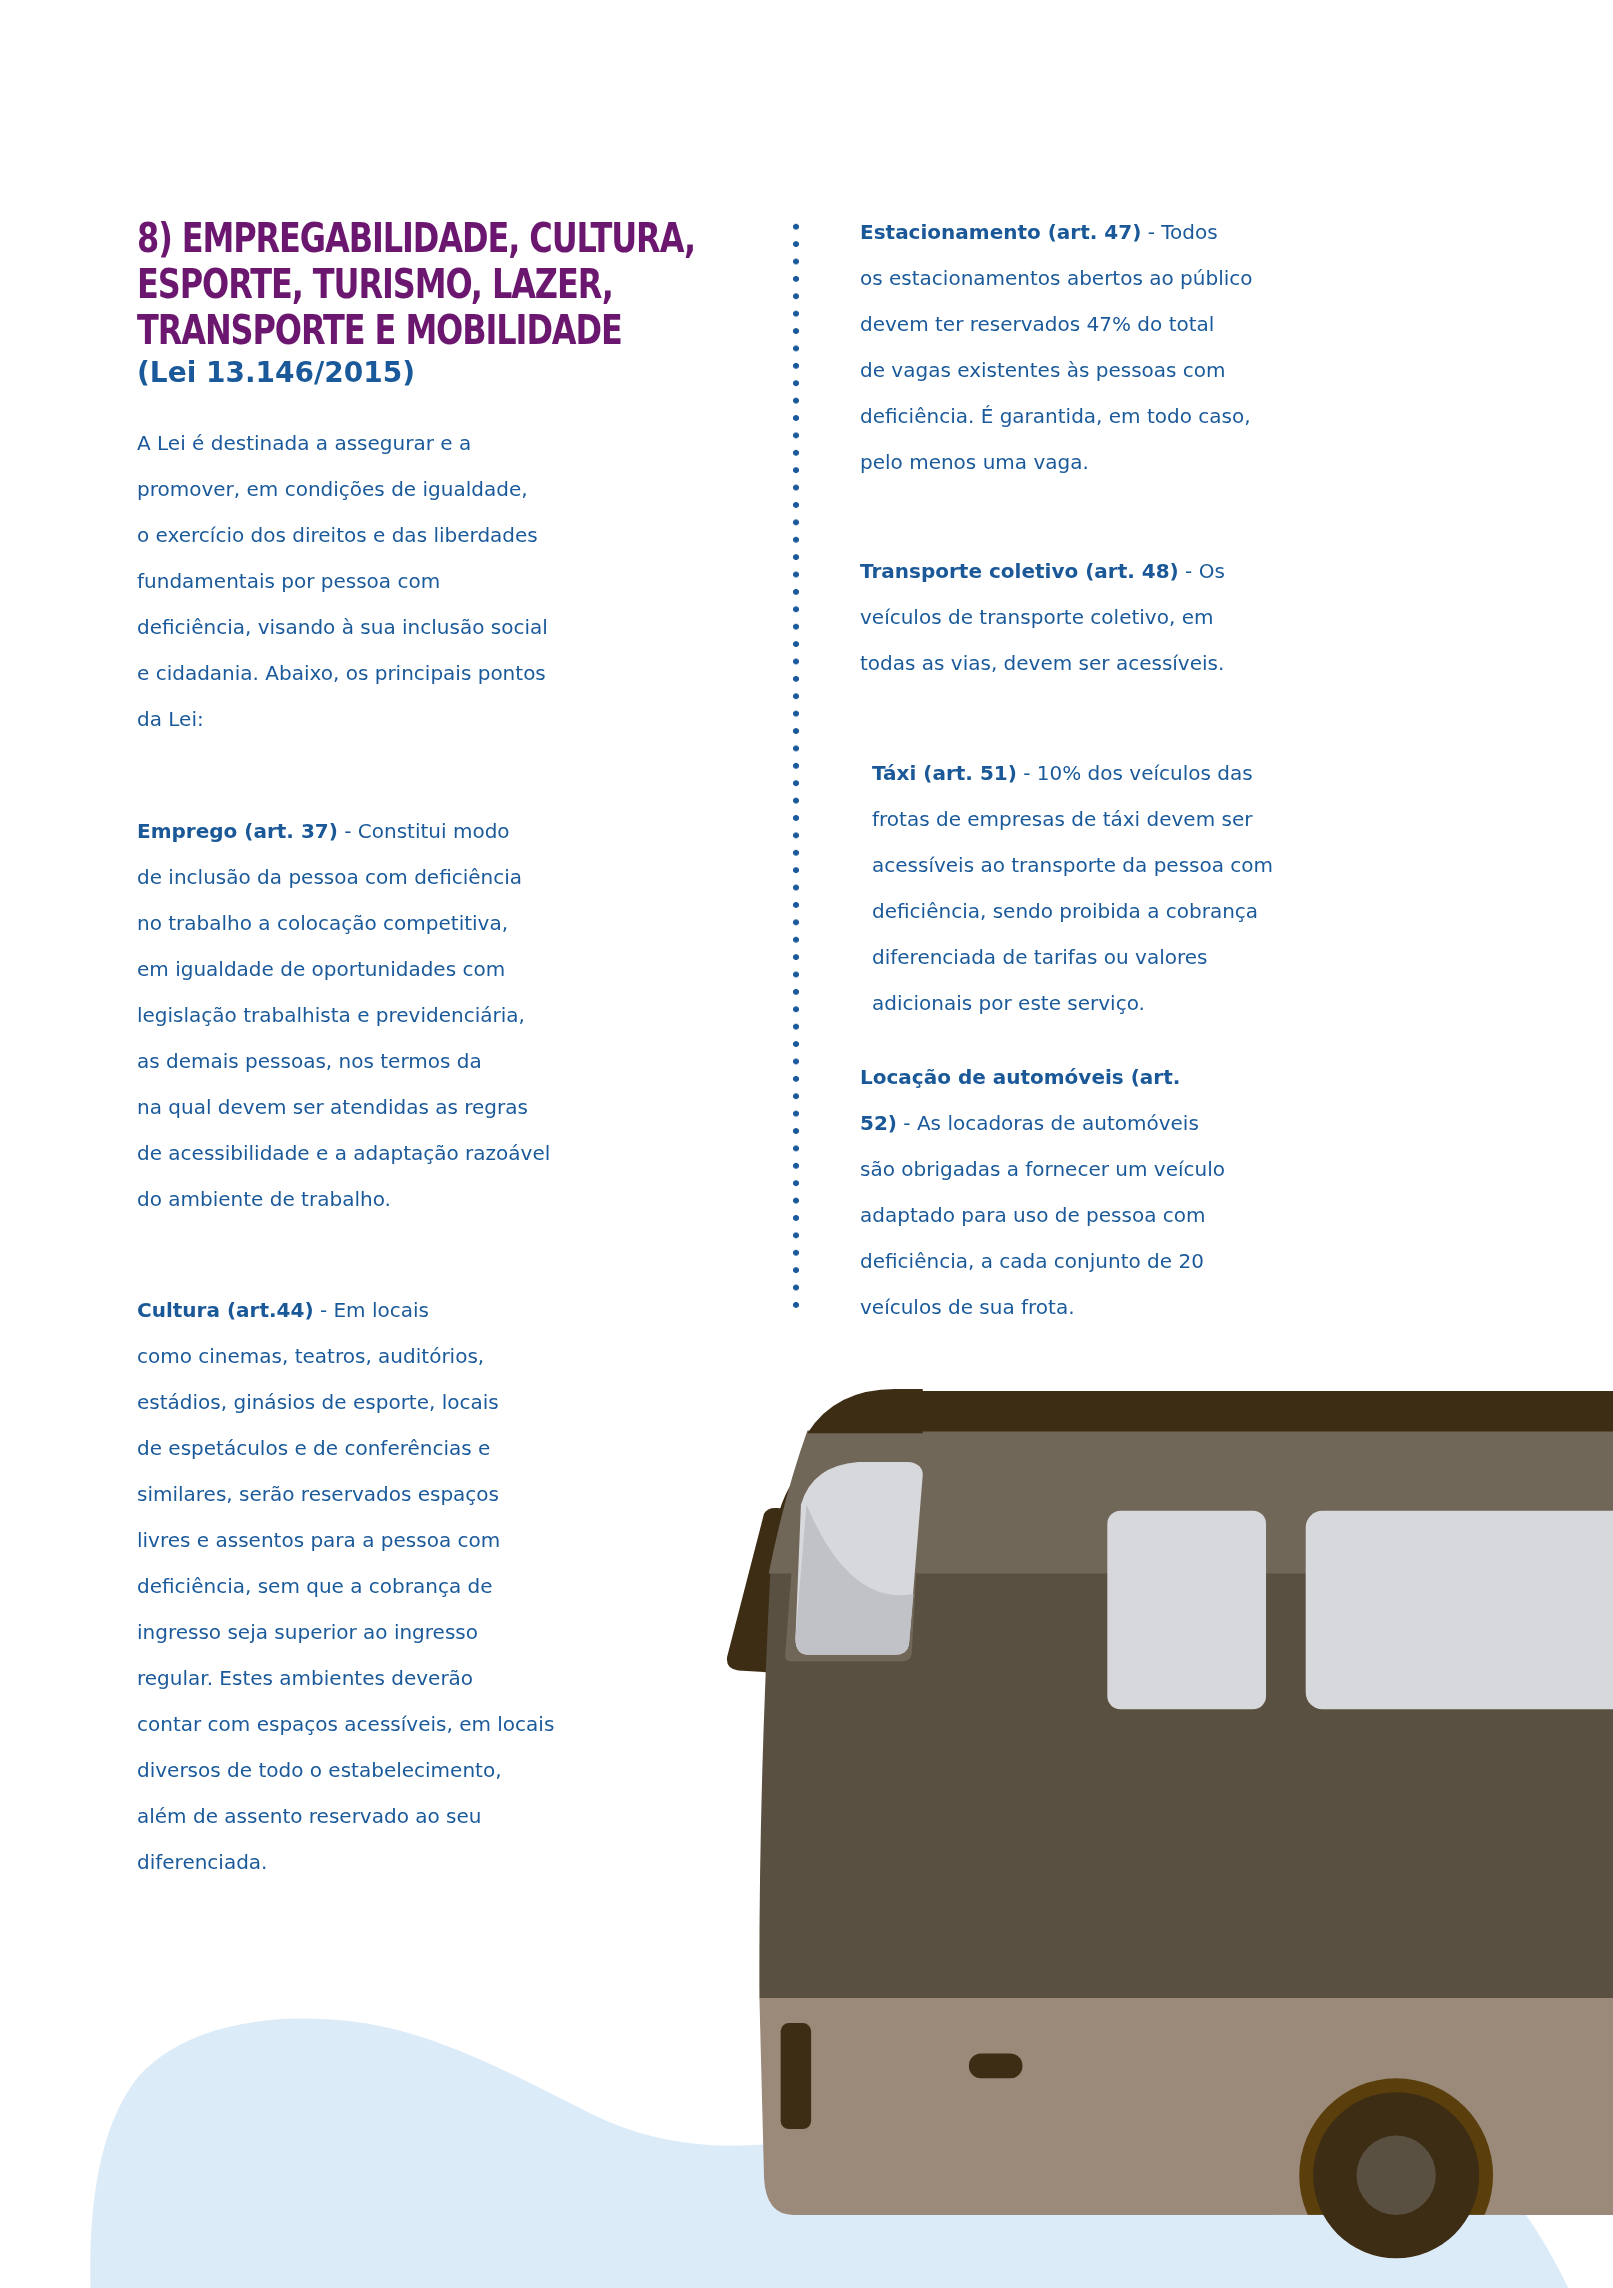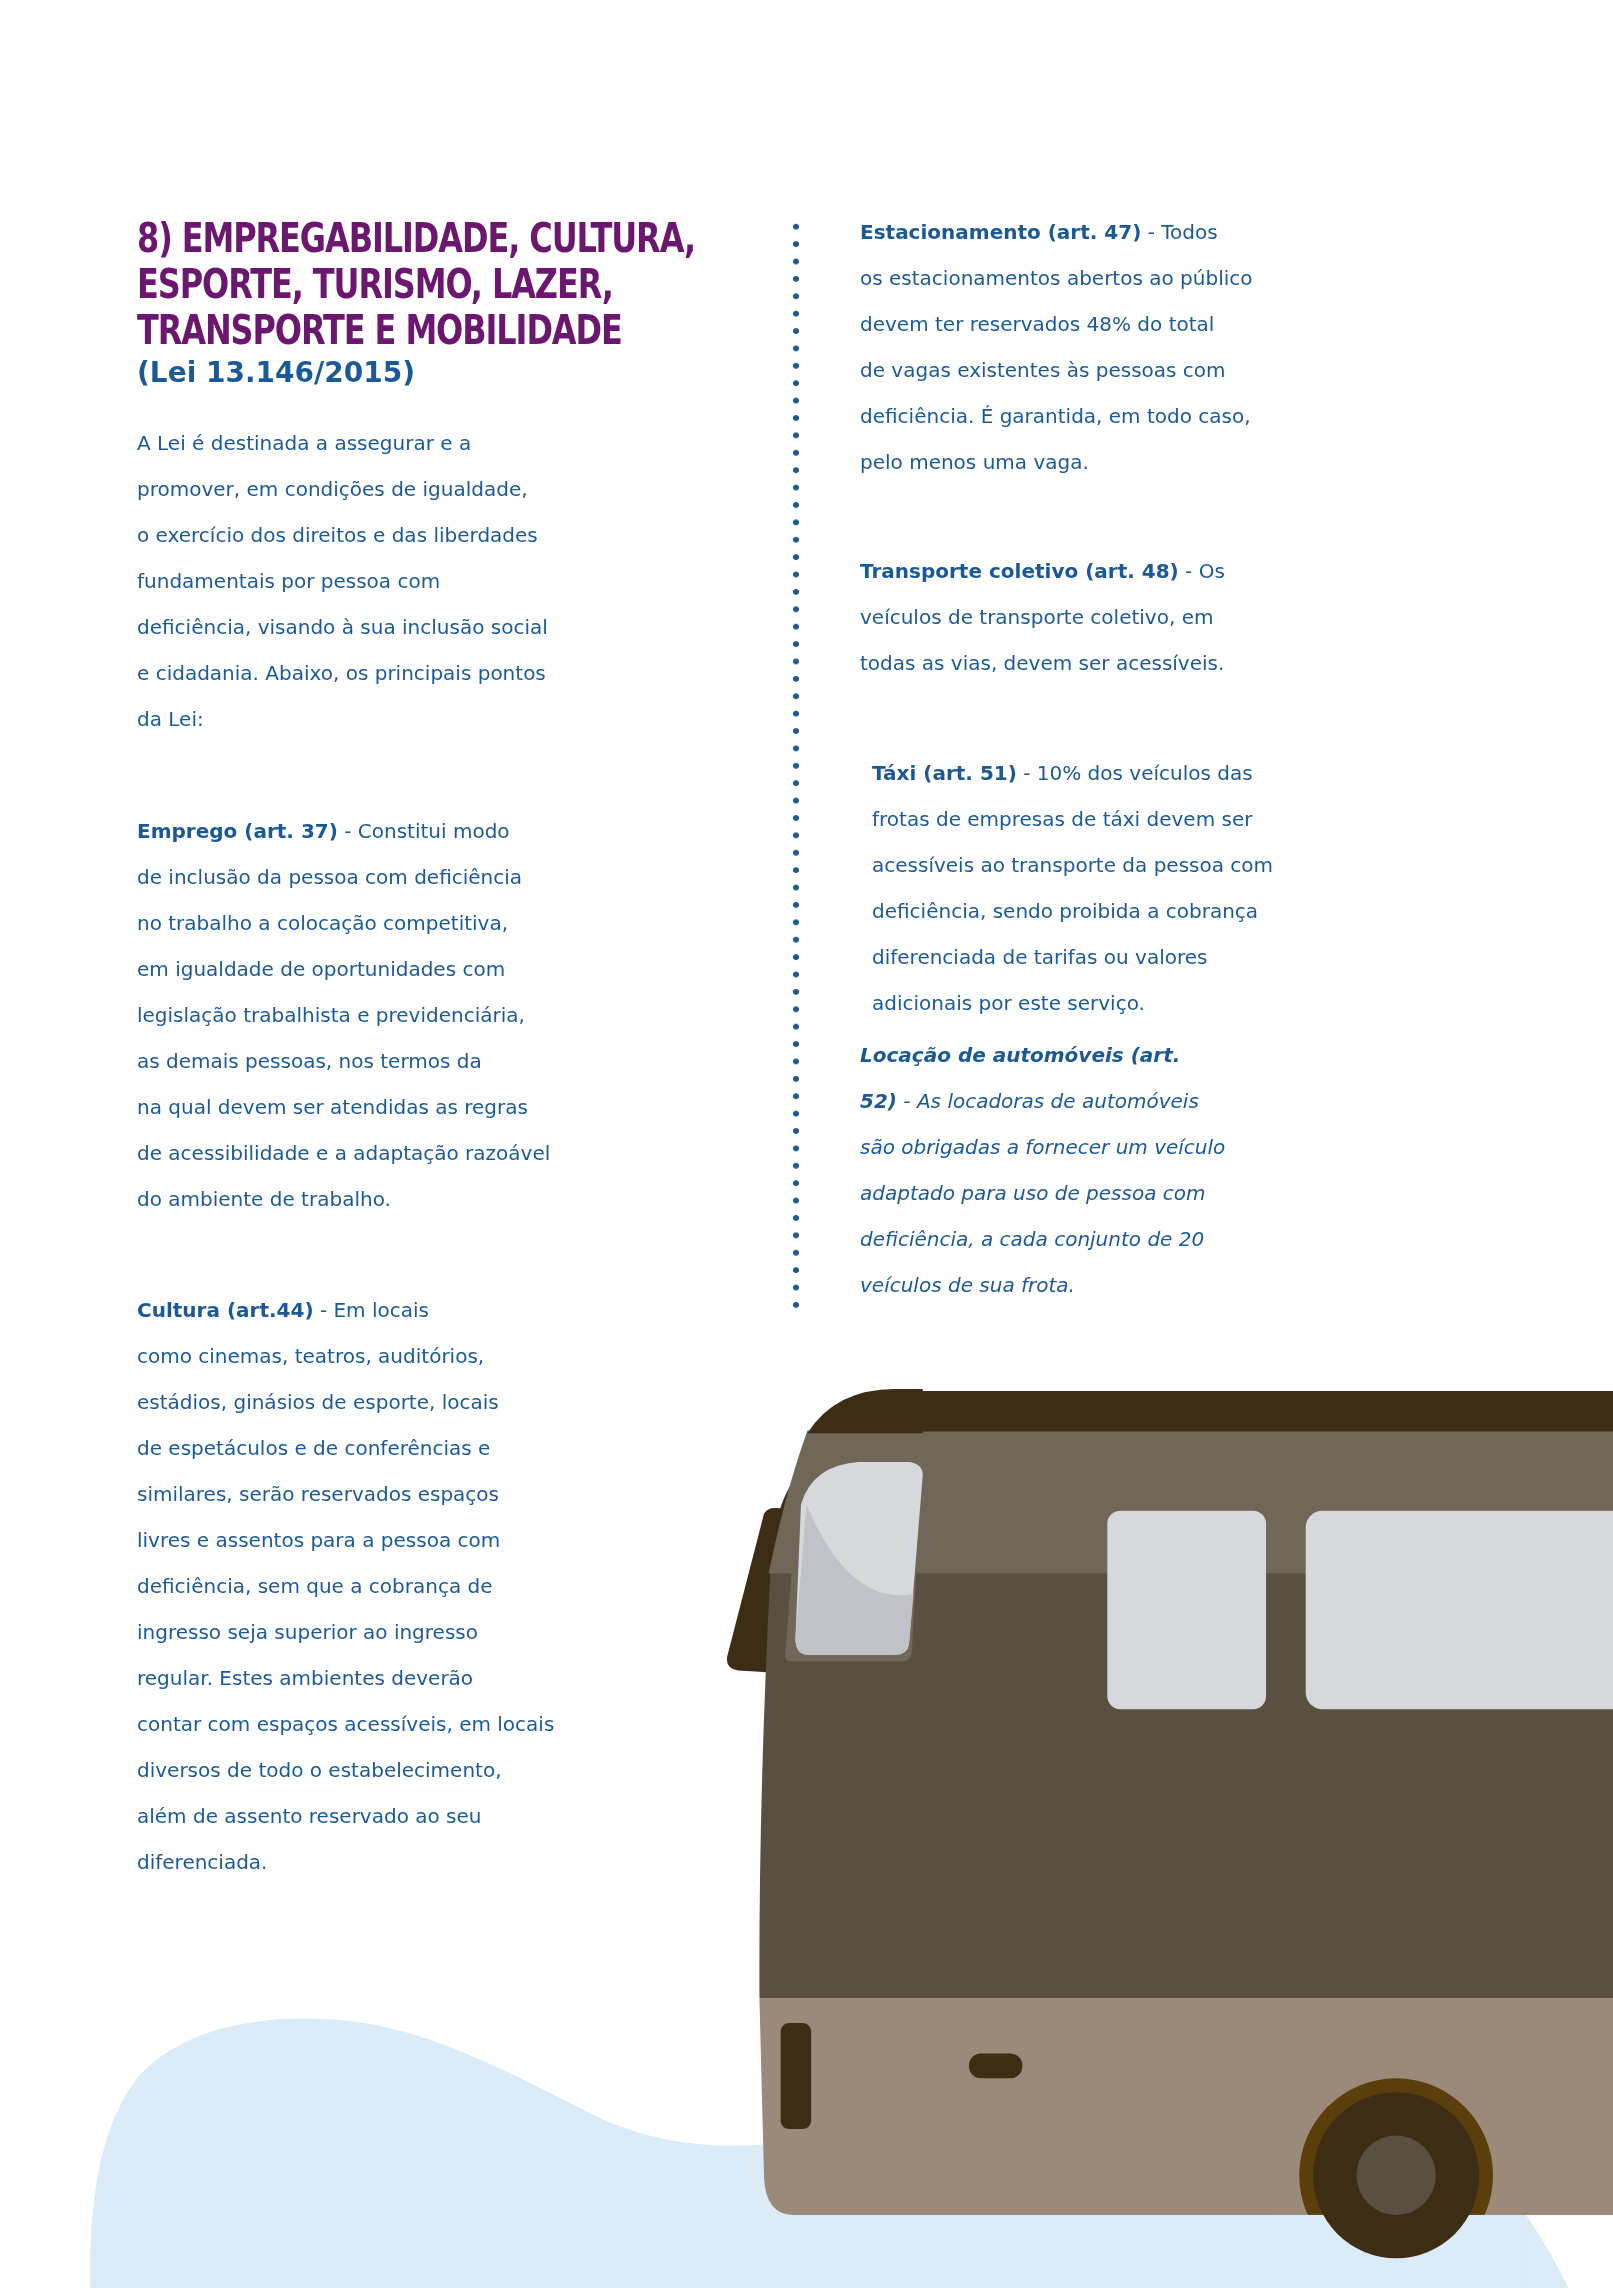--- a/index.html
+++ b/index.html
@@ -117,42 +117,42 @@
   <span class="line">diversos de todo o estabelecimento,</span>
   <span class="line">além de assento reservado ao seu</span>
   <span class="line">diferenciada.</span>
 </div>
 
 <div class="divider"></div>
 
 <div class="para" style="left:860px; top:209px;">
   <span class="line"><b>Estacionamento (art. 47)</b><span> - Todos</span></span>
   <span class="line">os estacionamentos abertos ao público</span>
-  <span class="line">devem ter reservados 48% do total</span>
+  <span class="line">devem ter reservados 47% do total</span>
   <span class="line">de vagas existentes às pessoas com</span>
   <span class="line">deficiência. É garantida, em todo caso,</span>
   <span class="line">pelo menos uma vaga.</span>
 </div>
 
 <div class="para" style="left:860px; top:548px;">
   <span class="line"><b>Transporte coletivo (art. 48)</b><span> - Os</span></span>
   <span class="line">veículos de transporte coletivo, em</span>
   <span class="line">todas as vias, devem ser acessíveis.</span>
 </div>
 
 <div class="para" style="left:860px; top:750px;margin-left:12px;">
   <span class="line"><b>Táxi (art. 51)</b><span> - 10% dos veículos das</span></span>
   <span class="line">frotas de empresas de táxi devem ser</span>
   <span class="line">acessíveis ao transporte da pessoa com</span>
   <span class="line">deficiência, sendo proibida a cobrança</span>
   <span class="line">diferenciada de tarifas ou valores</span>
   <span class="line">adicionais por este serviço.</span>
 </div>
 
-<div class="para" style="left:860px; top:1032px;font-style:italic;">
+<div class="para" style="left:860px; top:1054px;">
   <span class="line"><b>Locação de automóveis (art.</b></span>
   <span class="line"><b>52)</b><span> - As locadoras de automóveis</span></span>
   <span class="line">são obrigadas a fornecer um veículo</span>
   <span class="line">adaptado para uso de pessoa com</span>
   <span class="line">deficiência, a cada conjunto de 20</span>
   <span class="line">veículos de sua frota.</span>
 </div>
 
 
 </body></html>

